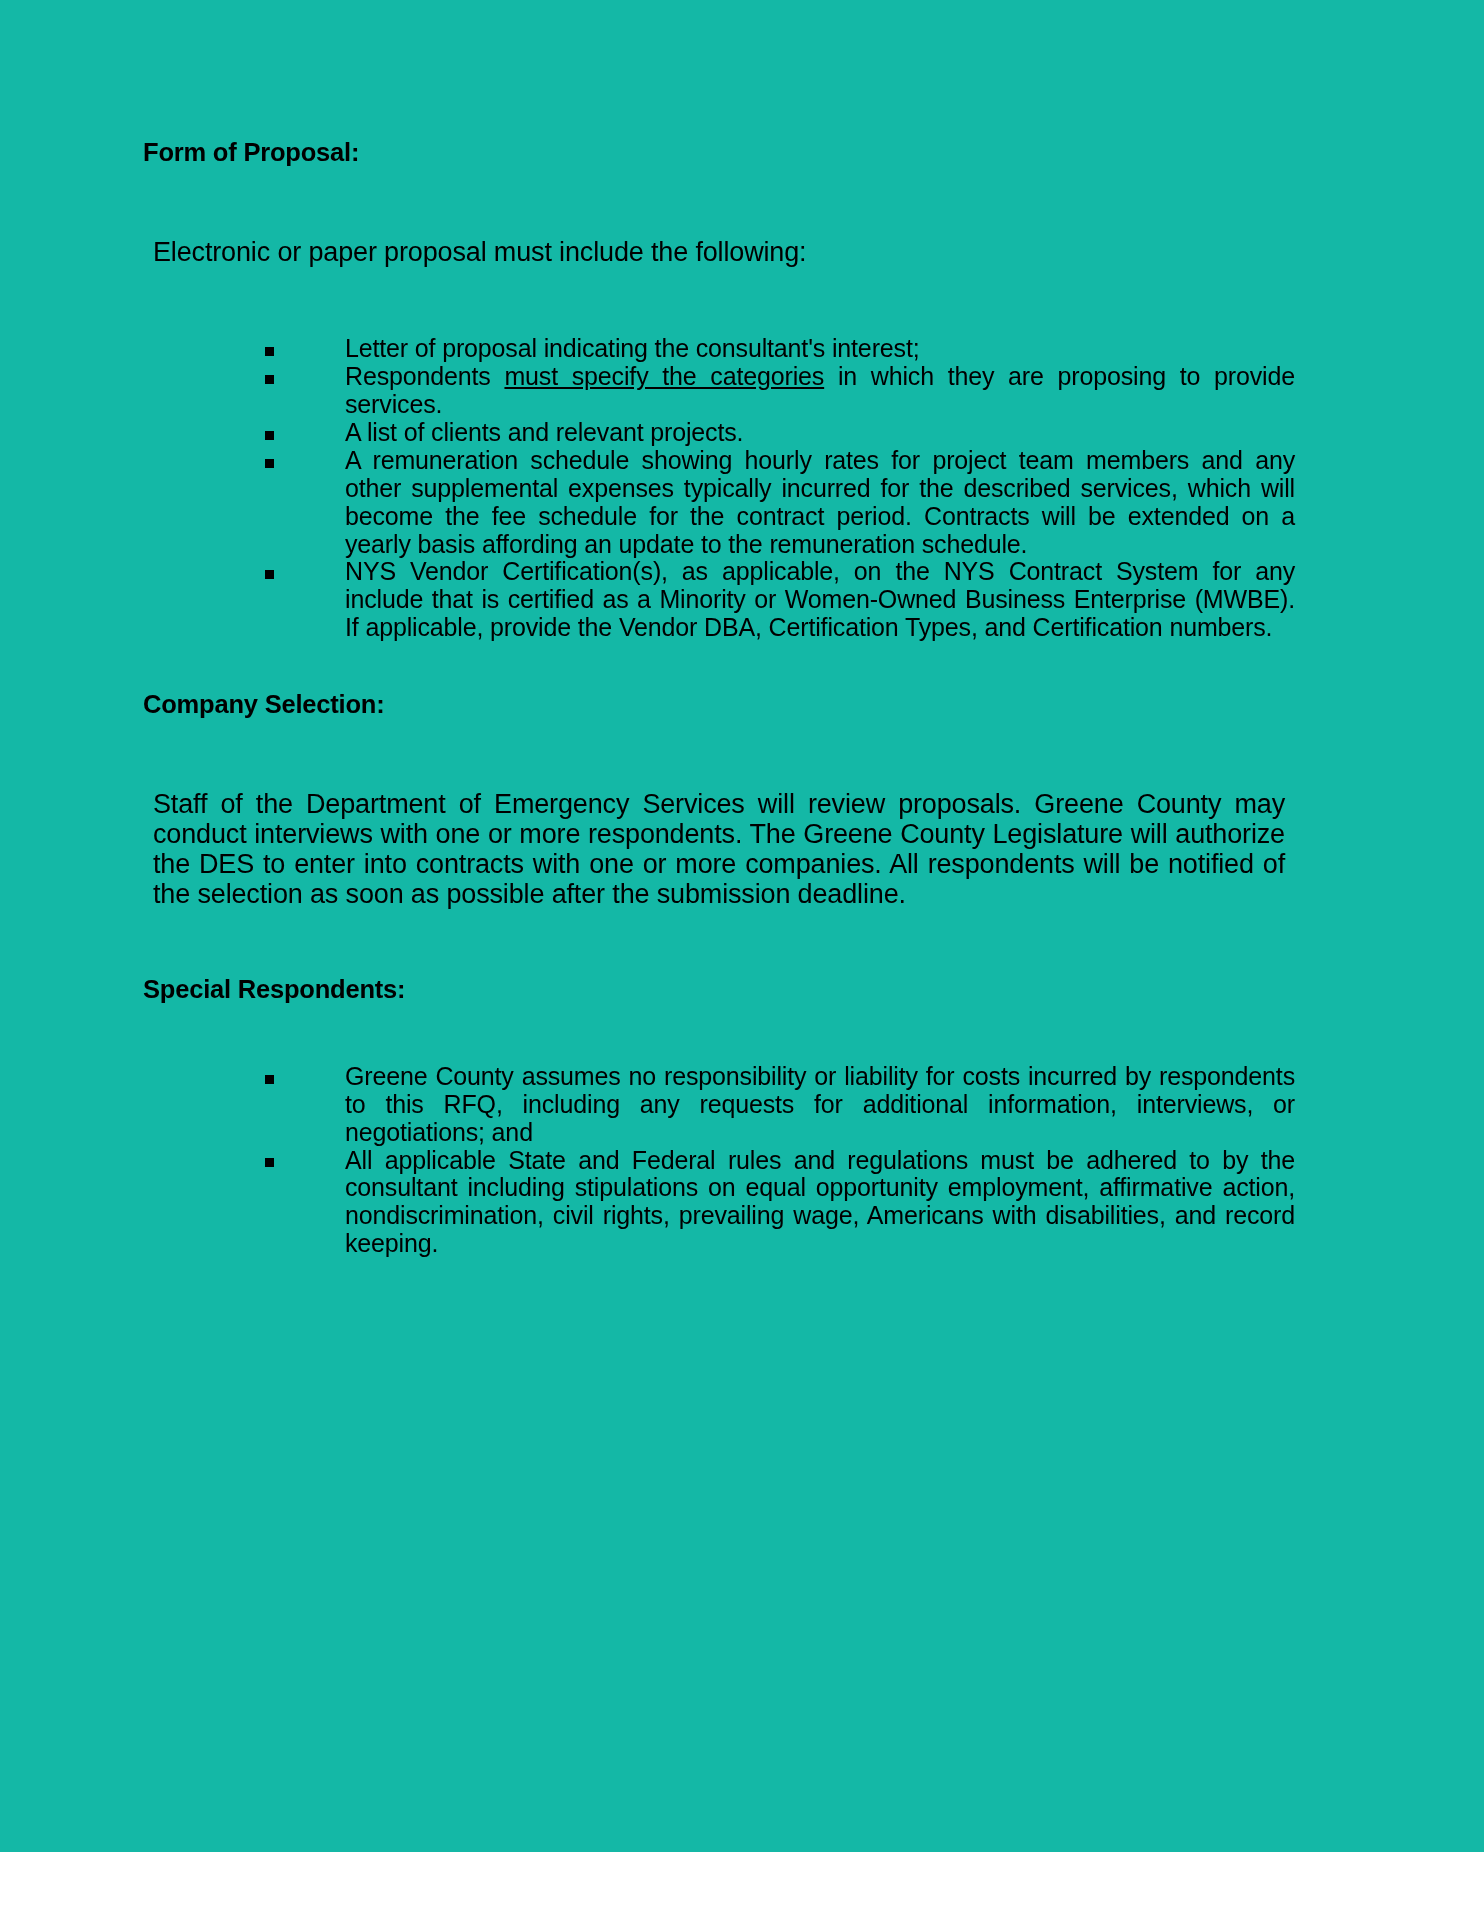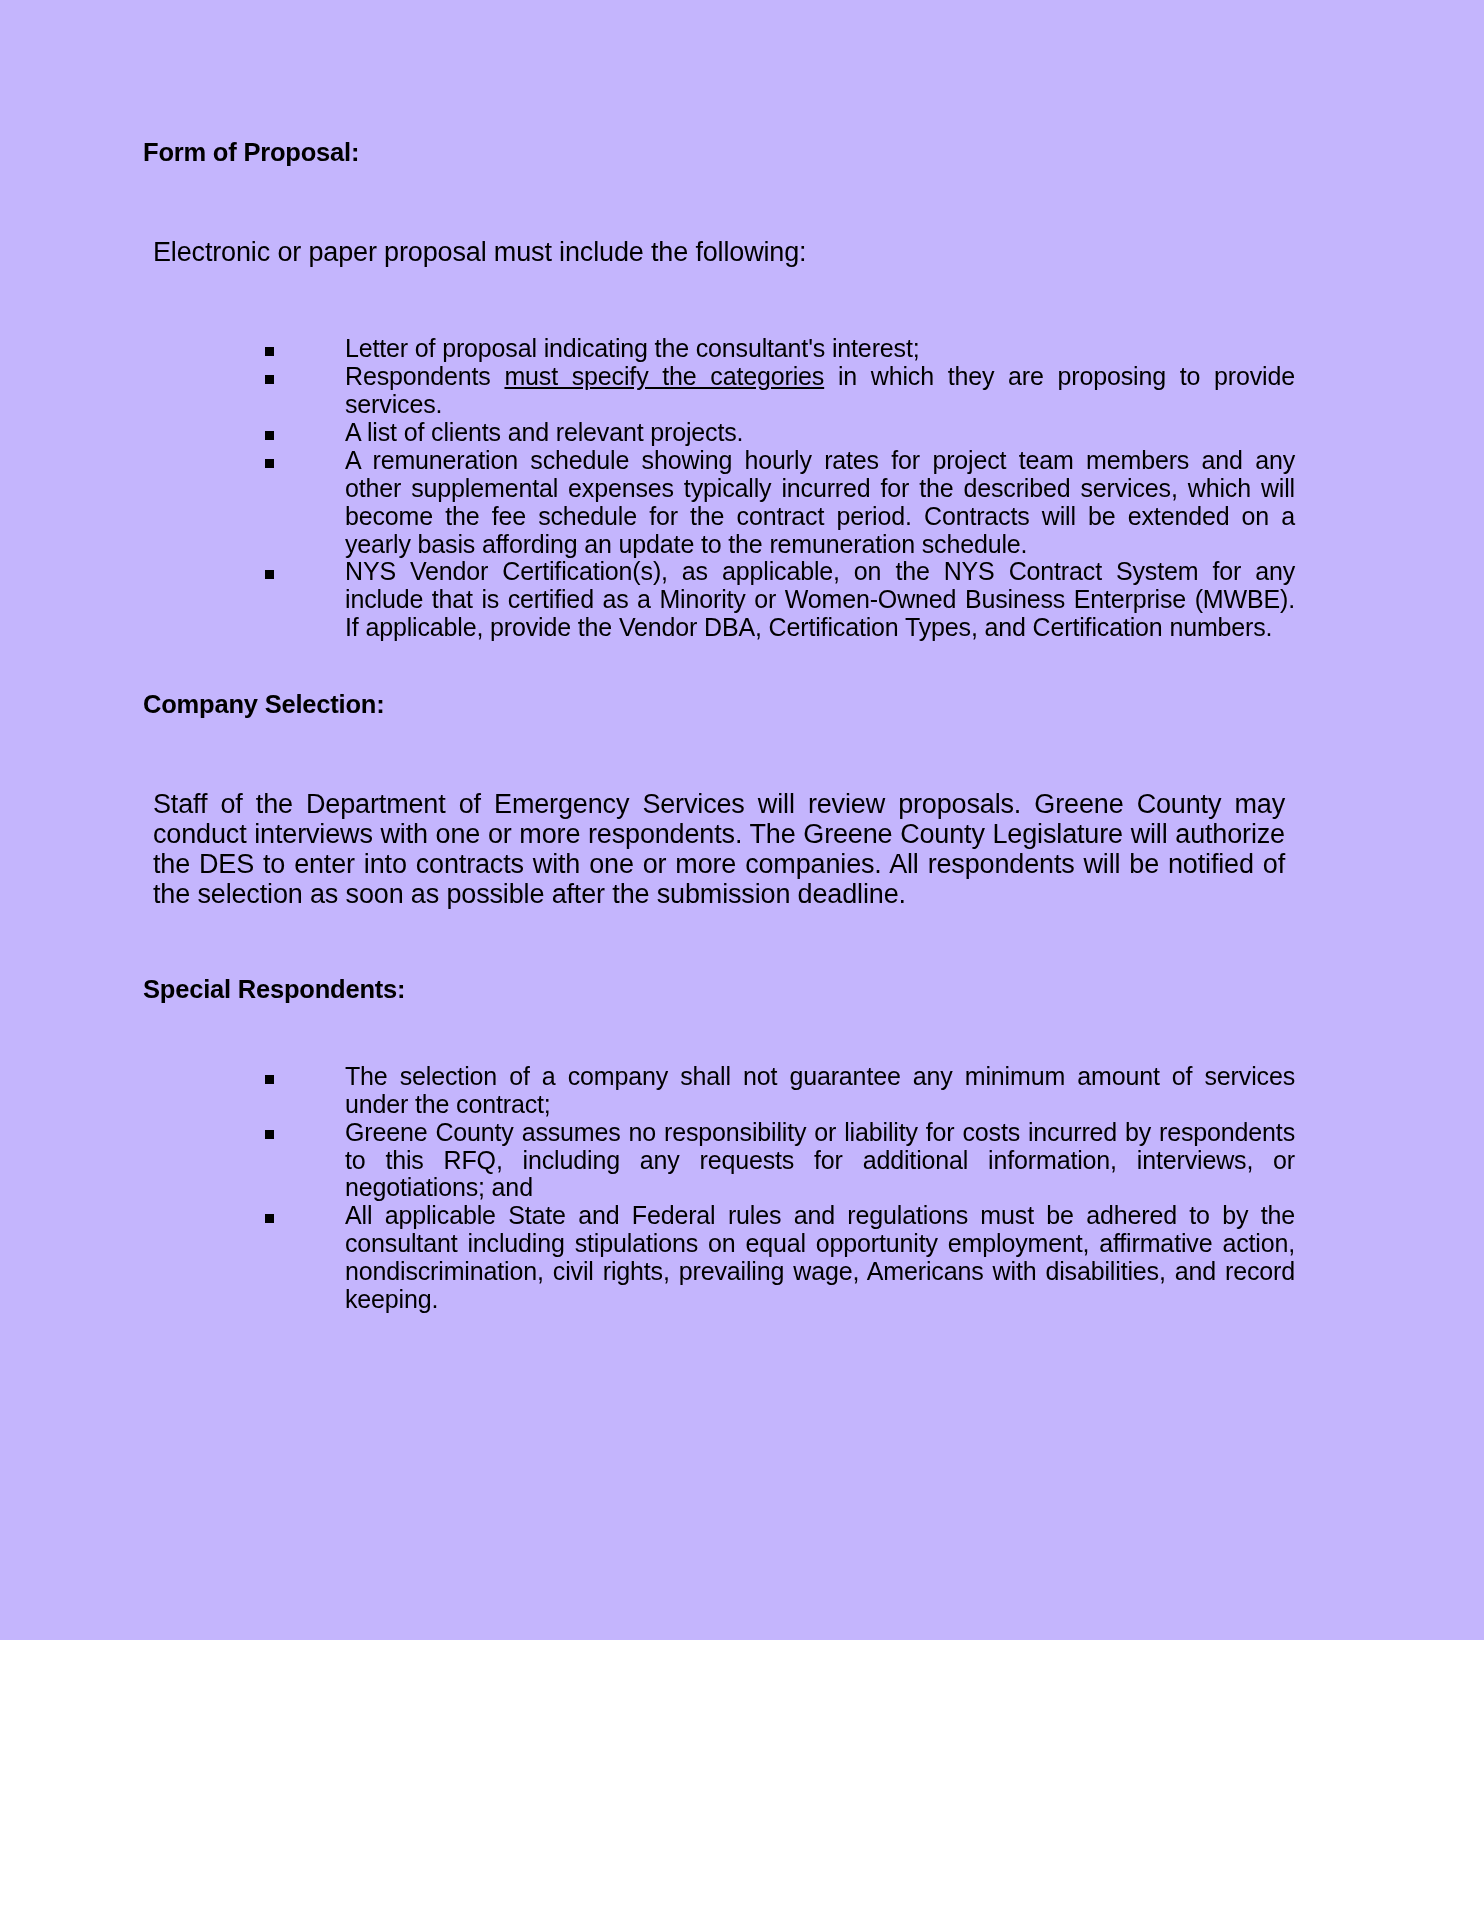--- a/index.html
+++ b/index.html
@@ -8,22 +8,22 @@
     padding: 0;
     background: #ffffff;
   }
   body {
     font-family: "Liberation Sans", sans-serif;
     color: #000000;
   }
   .page {
     position: relative;
     width: 1484px;
-    height: 1640px;
-    background: #c4b5fd;
+    height: 1852px;
+    background: #14b8a6;
     overflow: hidden;
     box-sizing: border-box;
   }
   .content {
     position: absolute;
     left: 143px;
     top: 0;
     width: 1152px;
   }
 
@@ -135,24 +135,20 @@
 
     <div class="sp-before-special"></div>
 
     <h2 class="section-heading">Special Respondents:</h2>
 
     <div class="sp-after-special-hd"></div>
 
     <ul class="bullets">
         <li>
           <span class="bullet-mark"></span>
-          <span class="li-text"><span>The selection of a company shall not guarantee any minimum amount of services under the contract;</span></span>
-        </li>
-        <li>
-          <span class="bullet-mark"></span>
         </li>
         <li>
           <span class="bullet-mark"></span>
           <span class="li-text"><span>Greene County assumes no responsibility or liability for costs incurred by respondents to this RFQ, including any requests for additional information, interviews, or negotiations; and</span></span>
         </li>
         <li>
           <span class="bullet-mark"></span>
           <span class="li-text"><span>All applicable State and Federal rules and regulations must be adhered to by the consultant including stipulations on equal opportunity employment, affirmative action, nondiscrimination, civil rights, prevailing wage, Americans with disabilities, and record keeping.</span></span>
         </li>
       </ul>

